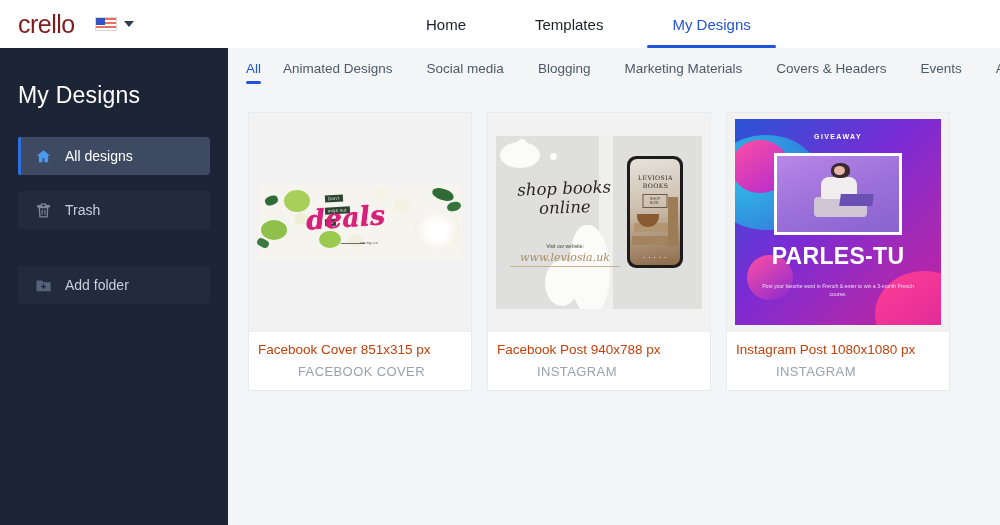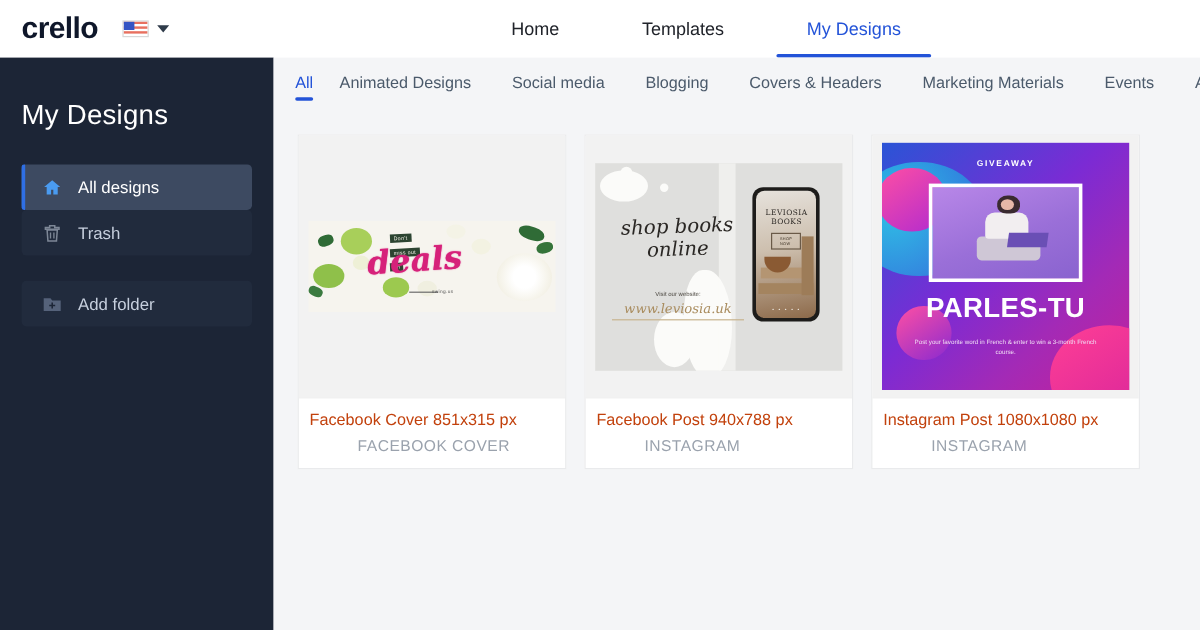--- a/index.html
+++ b/index.html
@@ -12,22 +12,22 @@
   #app { position: relative; width: 1000px; height: 525px; }
 
   
   .topbar {
     position: absolute; top: 0; left: 0; width: 1000px; height: 48px;
     background: #ffffff;
     display: flex; align-items: center;
   }
   .logo {
     margin-left: 18px;
-    font-size: 25px; font-weight: 700; letter-spacing: -0.5px;
-    color: #0f172a;
+    font-size: 25px; font-weight: 400; letter-spacing: -0.5px;
+    color: #7f1d1d;
     font-family: "Liberation Sans", sans-serif;
   }
   .lang { display: flex; align-items: center; gap: 7px; margin-left: 20px; cursor: pointer; }
   .flag {
     width: 22px; height: 14px; position: relative; overflow: hidden;
     background: #ffffff; border: 0.5px solid #d8d8d8;
   }
   .flag .stripe { position: absolute; left: 0; width: 100%; height: 2px; background: #e8705f; }
   .flag .canton { position: absolute; left: 0; top: 0; width: 9px; height: 7px; background: #3554c4; }
   .caret {
@@ -57,21 +57,21 @@
     padding-top: 34px;
   }
   .sidebar-title {
     color: #ffffff; font-size: 23px; font-weight: 400;
     margin: 0 0 28px 18px; letter-spacing: 0.2px;
   }
   .nav-list { padding: 0 18px; }
   .nav-item {
     position: relative;
     height: 38px; display: flex; align-items: center; gap: 13px;
-    padding-left: 17px; border-radius: 4px; margin-bottom: 0;
+    padding-left: 17px; border-radius: 4px; margin-bottom: 16px;
     color: #c6cfdd; font-size: 14px; cursor: pointer;
     background: #212b3d;
   }
   .nav-item.active { background: #3d4a61; color: #ffffff; }
   .nav-item.active::before {
     content: ""; position: absolute; left: 0; top: 0; bottom: 0; width: 3px;
     background: #2f6fe4; border-radius: 2px 0 0 2px;
   }
   .nav-spacer { height: 21px; }
   .nav-ico { width: 17px; height: 17px; display: block; flex: none; }
@@ -272,22 +272,22 @@
     </div>
   </div>
 
   <div class="main">
 
     <div class="cat-tabs">
       <div class="cat-tab active">All</div>
       <div class="cat-tab">Animated Designs</div>
       <div class="cat-tab">Social media</div>
       <div class="cat-tab">Blogging</div>
+      <div class="cat-tab">Marketing Materials</div>
       <div class="cat-tab">Covers &amp; Headers</div>
-      <div class="cat-tab">Marketing Materials</div>
       <div class="cat-tab">Events</div>
       <div class="cat-tab">Ac</div>
     </div>
 
     <div class="cards">
 
       <div class="card">
         <div class="thumb">
           <div class="t1">
             <div class="blob" style="left:2%;top:48%;width:26px;height:20px;background:#8fc04a;"></div>

